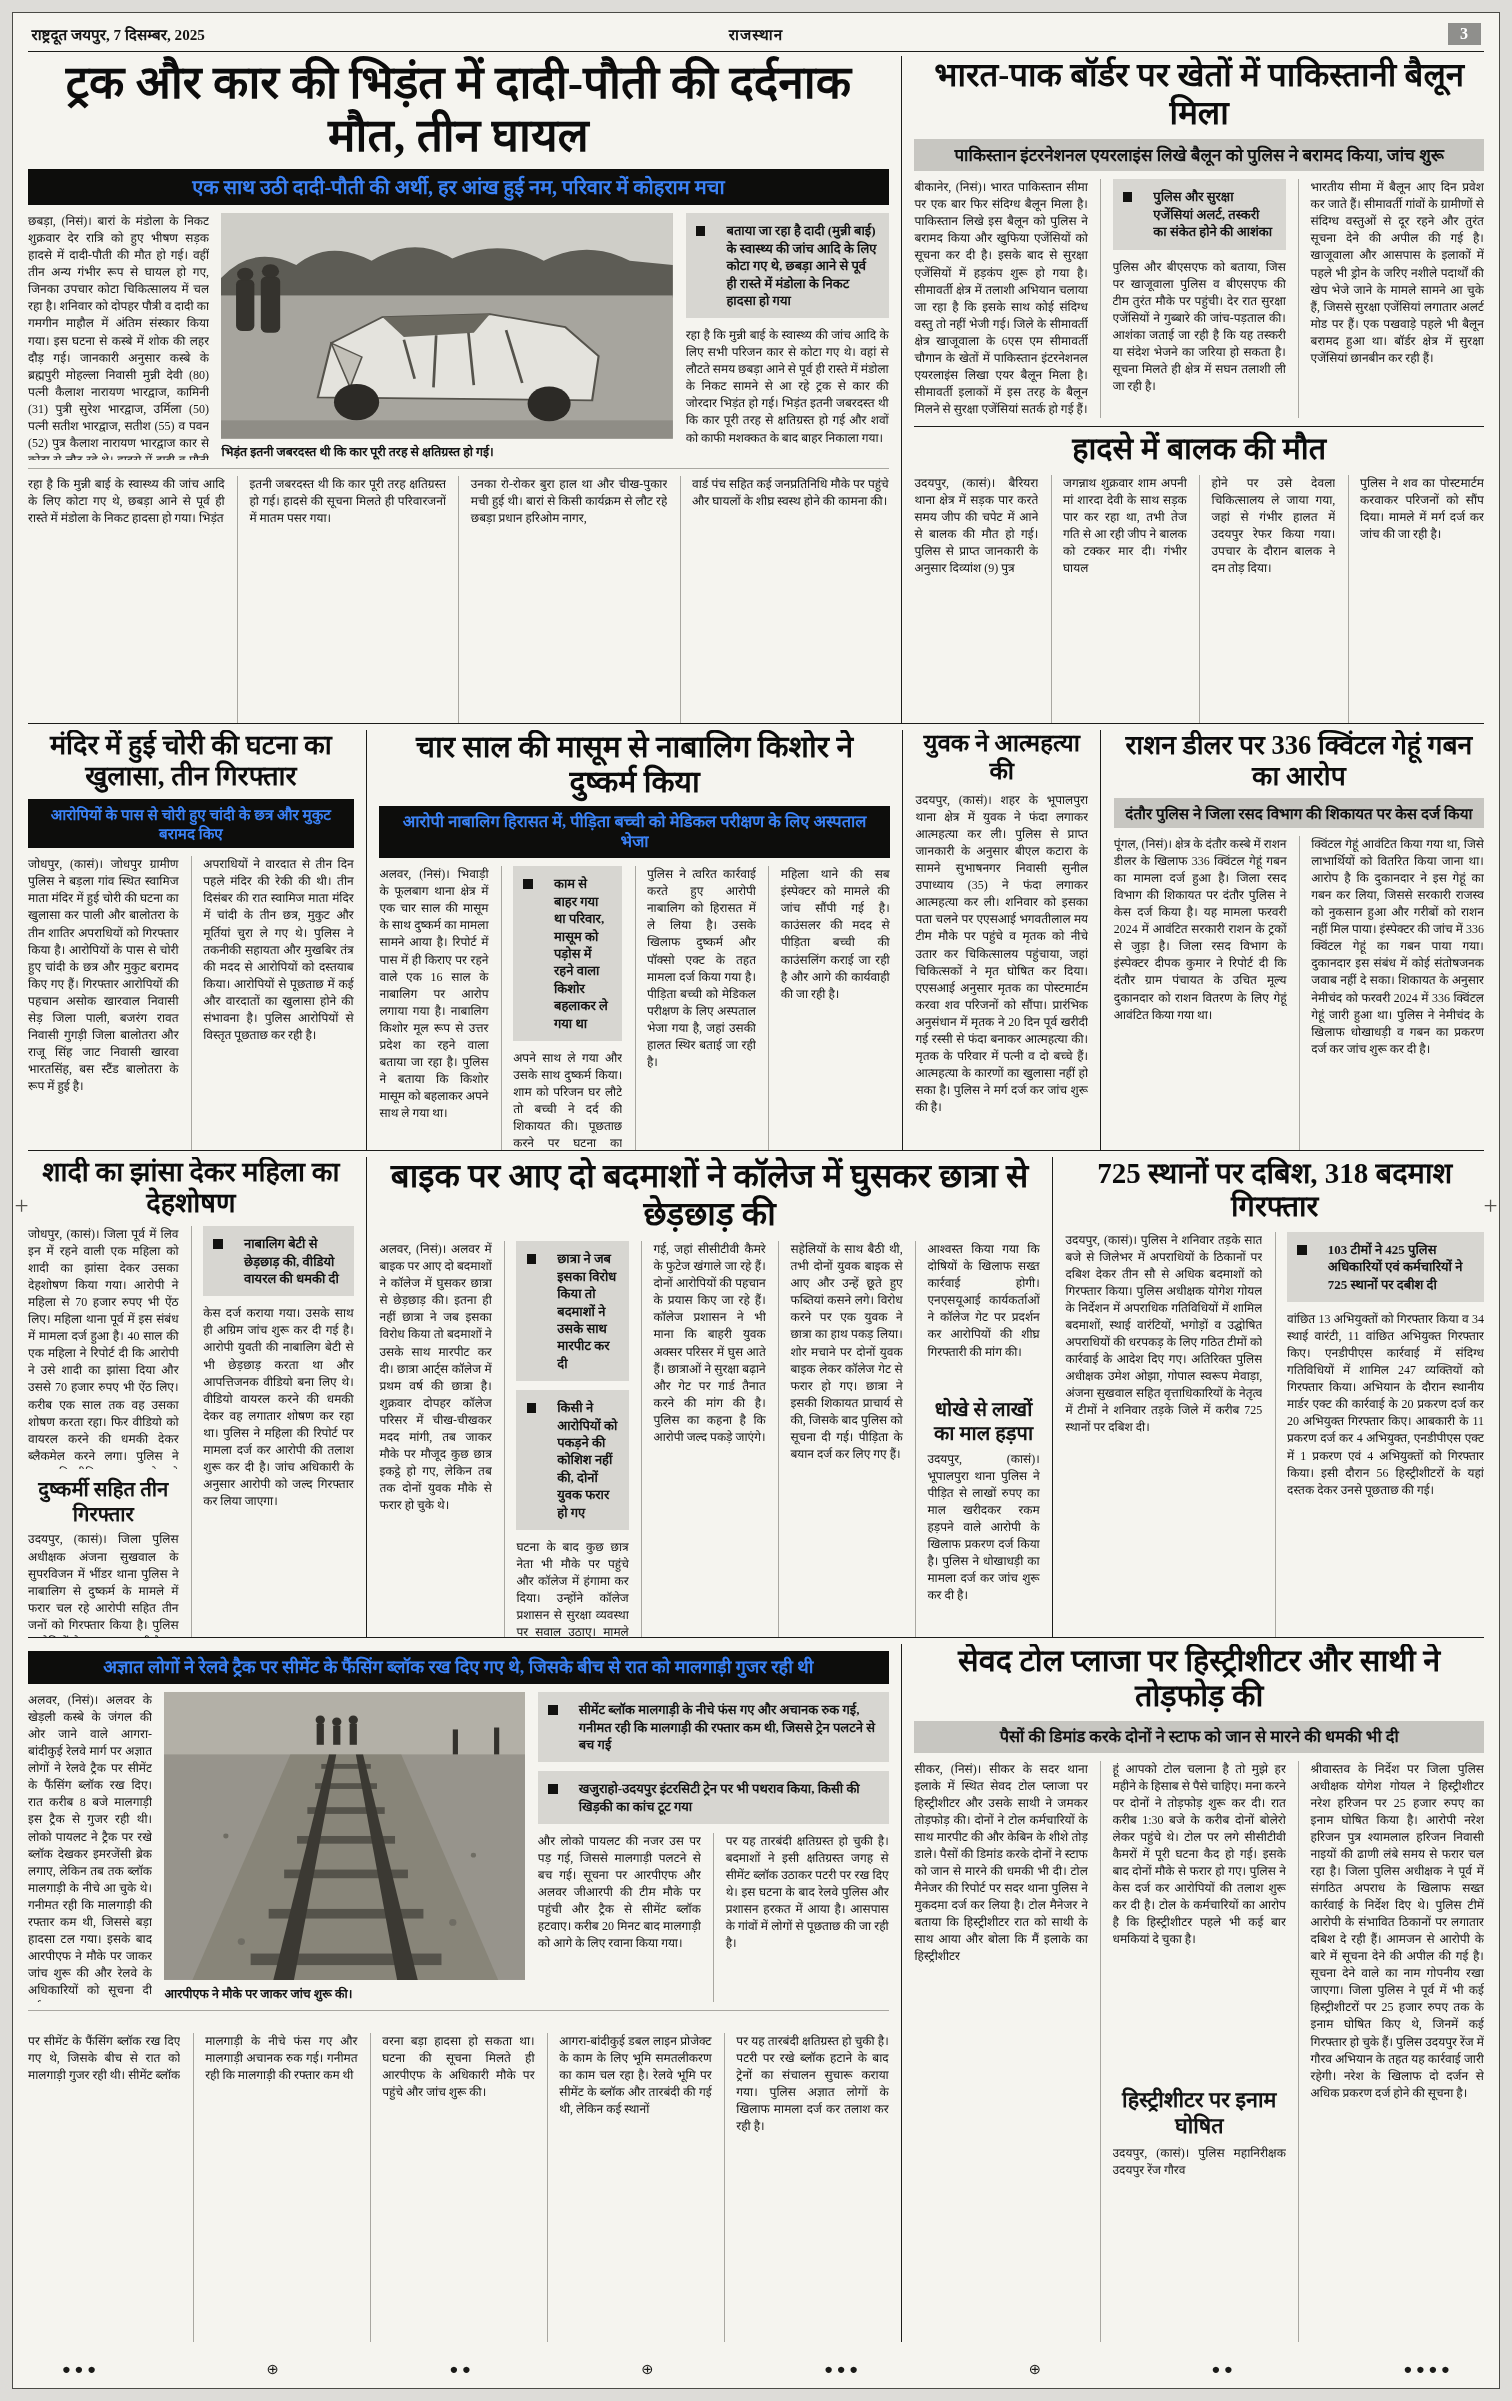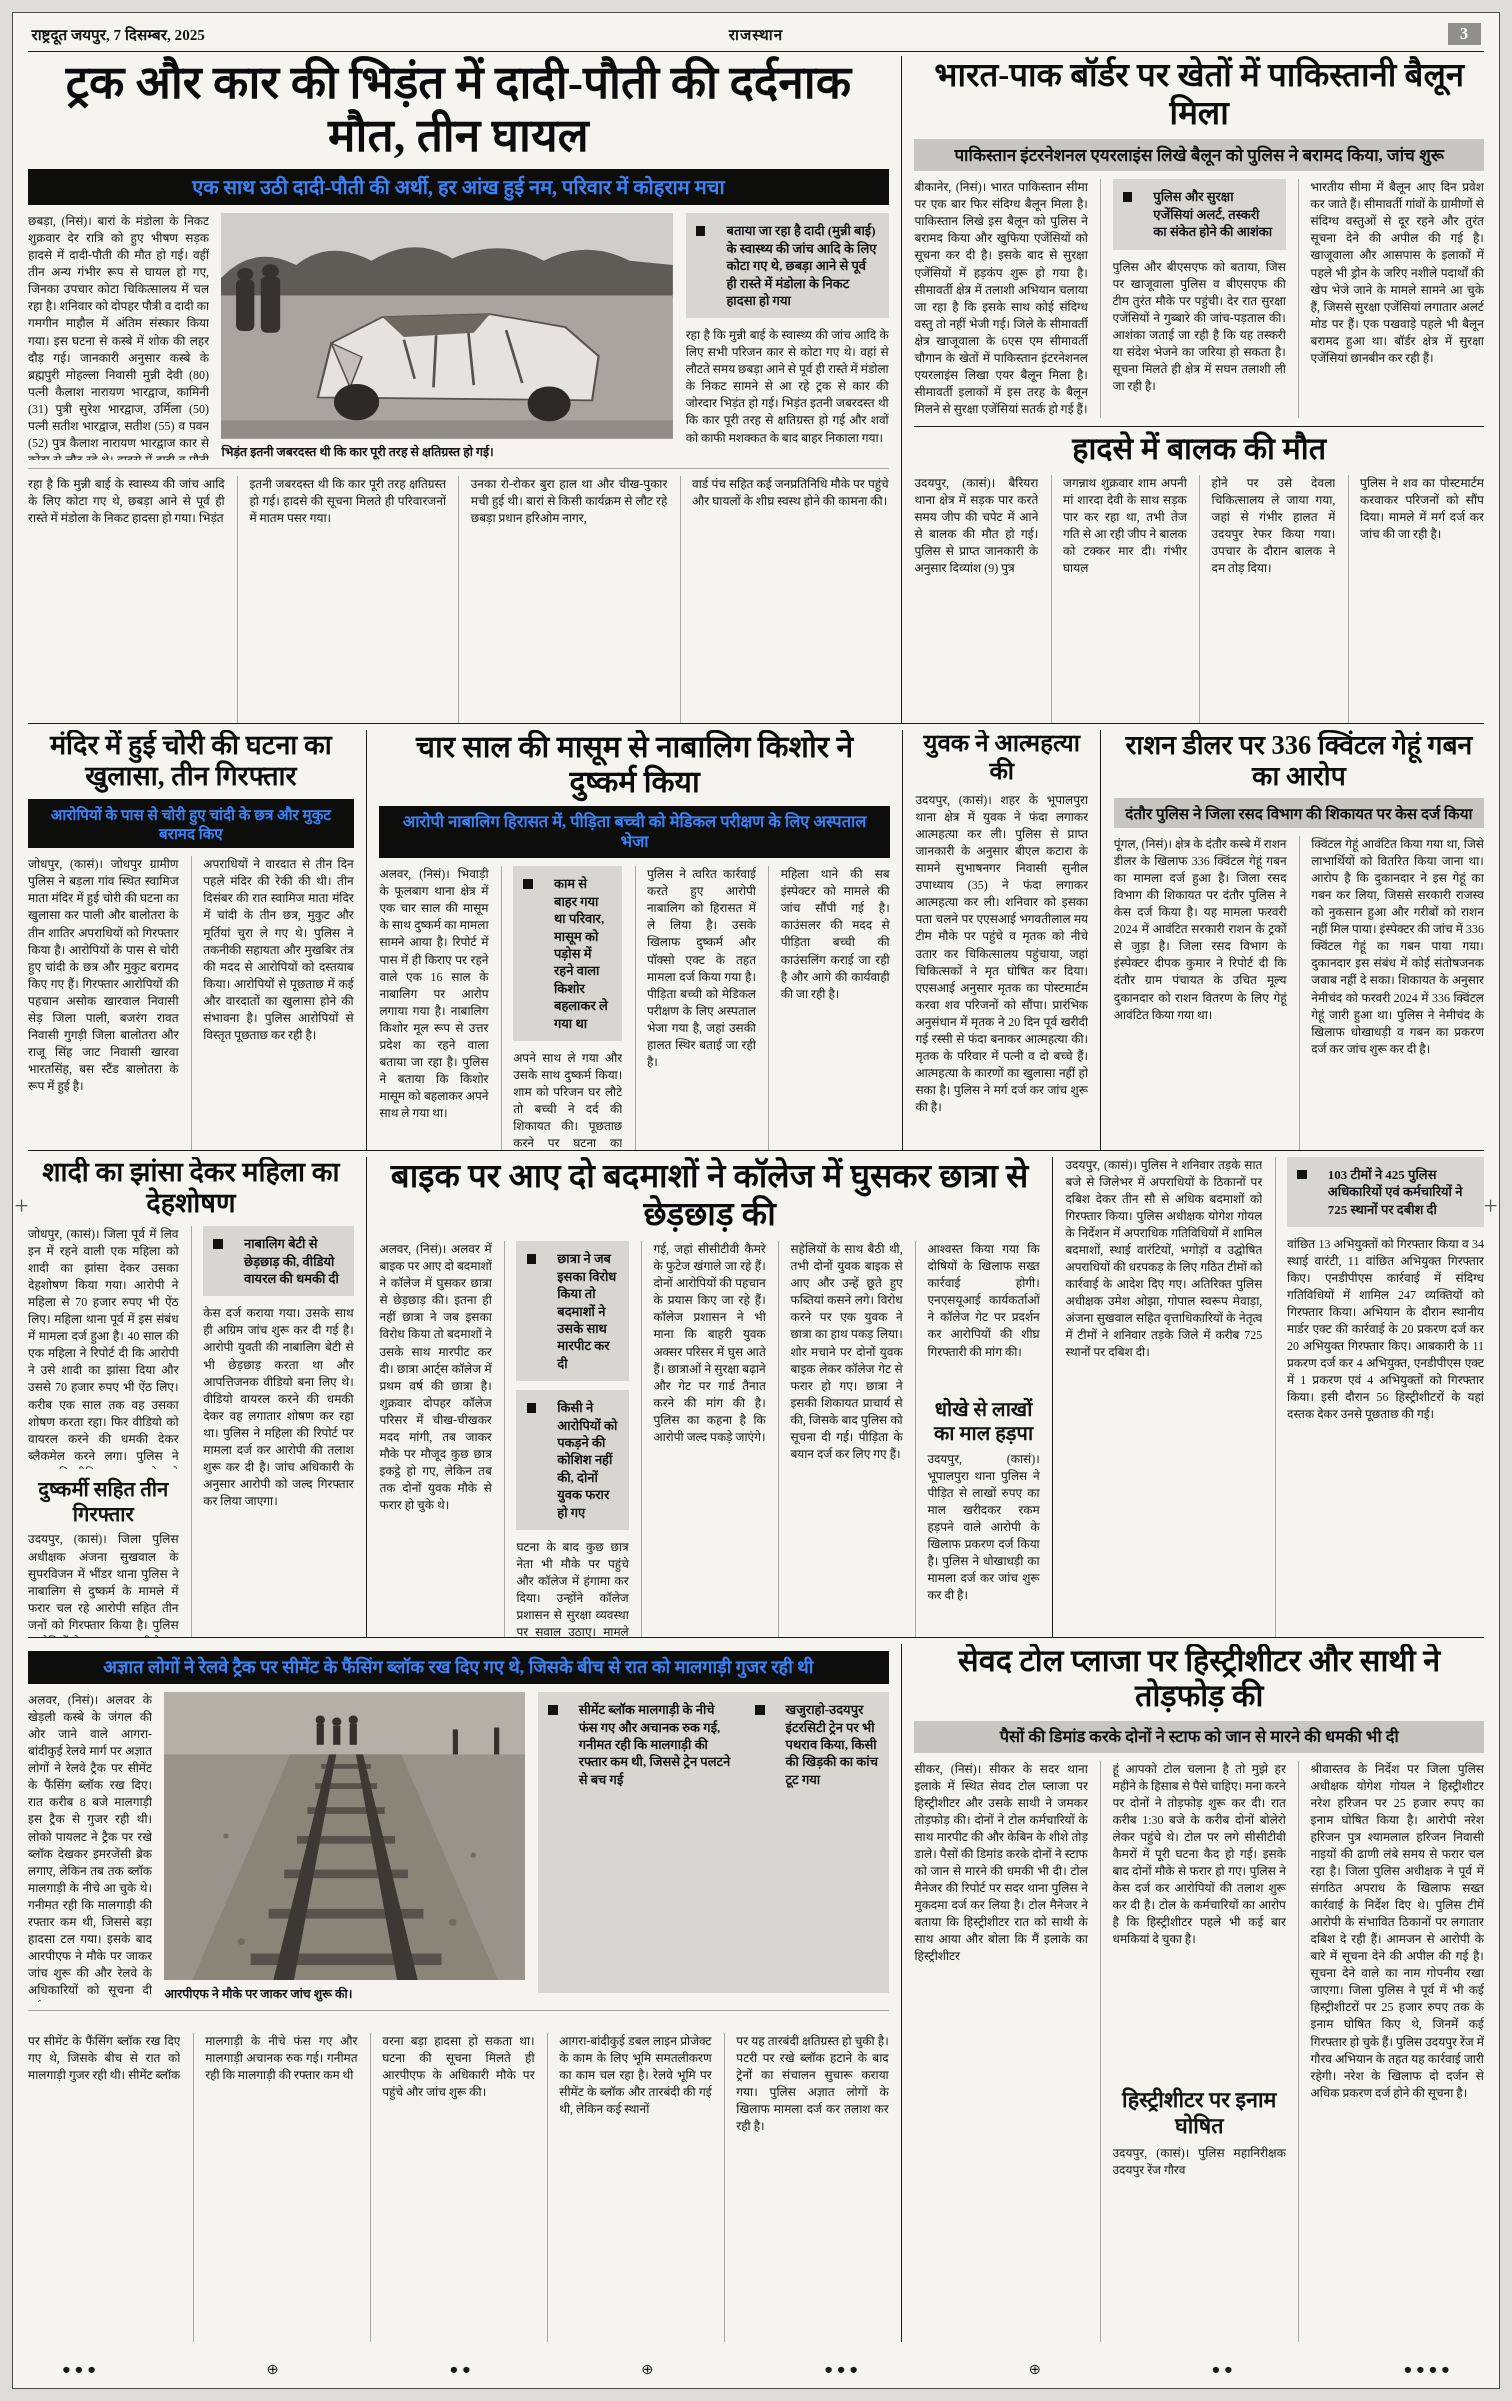--- a/index.html
+++ b/index.html
@@ -112,21 +112,21 @@
   .raid .h { font-size:29px; margin-bottom:8px; }
 
   
   .railway { flex:0 0 874px; }
   .railway .h { font-size:36px; }
   .railway .bar-black { font-size:18px; }
   .rail-main { display:flex; gap:12.4px; flex:1; min-height:0; overflow:hidden; }
   .r-c1 { flex:0 0 124px; }
   .r-photo { flex:0 0 361px; display:flex; flex-direction:column; }
   .r-photo svg { height:361px; }
-  .r-right { flex:1; display:flex; flex-direction:row; min-width:0; }
+  .r-right { flex:1; display:flex; flex-direction:column; min-width:0; }
   .r-right .cols { flex:1; }
   .rail-bottom { height:111px; margin-top:8px; border-top:0.6px solid #a9a7a1; padding-top:22px; }
   .toll { flex:1; }
   .toll .h { font-size:30.5px; }
   .toll .bar-gray { font-size:16.4px; }
   .reward-h { font-size:21.5px; font-weight:bold; text-align:center; margin:10.2px 0 5.6px; line-height:1.22; }
 
   
   .footer-marks {
     margin-top:auto; height:26px; display:flex; align-items:center;
@@ -303,20 +303,21 @@
         <div class="col btxt">सहेलियों के साथ बैठी थी, तभी दोनों युवक बाइक से आए और उन्हें छूते हुए फब्तियां कसने लगे। विरोध करने पर एक युवक ने छात्रा का हाथ पकड़ लिया। शोर मचाने पर दोनों युवक बाइक लेकर कॉलेज गेट से फरार हो गए। छात्रा ने इसकी शिकायत प्राचार्य से की, जिसके बाद पुलिस को सूचना दी गई। पीड़िता के बयान दर्ज कर लिए गए हैं।</div>
         <div class="col">
           <div class="btxt" style="height:147px;">आश्वस्त किया गया कि दोषियों के खिलाफ सख्त कार्रवाई होगी। एनएसयूआई कार्यकर्ताओं ने कॉलेज गेट पर प्रदर्शन कर आरोपियों की शीघ्र गिरफ्तारी की मांग की।</div>
           <div class="dhoka-h">धोखे से लाखों का माल हड़पा</div>
           <div class="btxt">उदयपुर, (कासं)। भूपालपुरा थाना पुलिस ने पीड़ित से लाखों रुपए का माल खरीदकर रकम हड़पने वाले आरोपी के खिलाफ प्रकरण दर्ज किया है। पुलिस ने धोखाधड़ी का मामला दर्ज कर जांच शुरू कर दी है।</div>
         </div>
       </div>
     </article>
 
     <article class="art raid pad-l">
+      <h2 class="h">725 स्थानों पर दबिश, 318 बदमाश गिरफ्तार</h2>
       <div class="cols ruled">
         <div class="col btxt">उदयपुर, (कासं)। पुलिस ने शनिवार तड़के सात बजे से जिलेभर में अपराधियों के ठिकानों पर दबिश देकर तीन सौ से अधिक बदमाशों को गिरफ्तार किया। पुलिस अधीक्षक योगेश गोयल के निर्देशन में अपराधिक गतिविधियों में शामिल बदमाशों, स्थाई वारंटियों, भगोड़ों व उद्घोषित अपराधियों की धरपकड़ के लिए गठित टीमों को कार्रवाई के आदेश दिए गए। अतिरिक्त पुलिस अधीक्षक उमेश ओझा, गोपाल स्वरूप मेवाड़ा, अंजना सुखवाल सहित वृत्ताधिकारियों के नेतृत्व में टीमों ने शनिवार तड़के जिले में करीब 725 स्थानों पर दबिश दी।</div>
         <div class="col">
           <div class="inset">
             <span class="sq"></span>
             <span>103 टीमों ने 425 पुलिस अधिकारियों एवं कर्मचारियों ने 725 स्थानों पर दबीश दी</span>
           </div>
           <div class="btxt">वांछित 13 अभियुक्तों को गिरफ्तार किया व 34 स्थाई वारंटी, 11 वांछित अभियुक्त गिरफ्तार किए। एनडीपीएस कार्रवाई में संदिग्ध गतिविधियों में शामिल 247 व्यक्तियों को गिरफ्तार किया। अभियान के दौरान स्थानीय मार्डर एक्ट की कार्रवाई के 20 प्रकरण दर्ज कर 20 अभियुक्त गिरफ्तार किए। आबकारी के 11 प्रकरण दर्ज कर 4 अभियुक्त, एनडीपीएस एक्ट में 1 प्रकरण एवं 4 अभियुक्तों को गिरफ्तार किया। इसी दौरान 56 हिस्ट्रीशीटरों के यहां दस्तक देकर उनसे पूछताछ की गई।</div>
         </div>
       </div>

